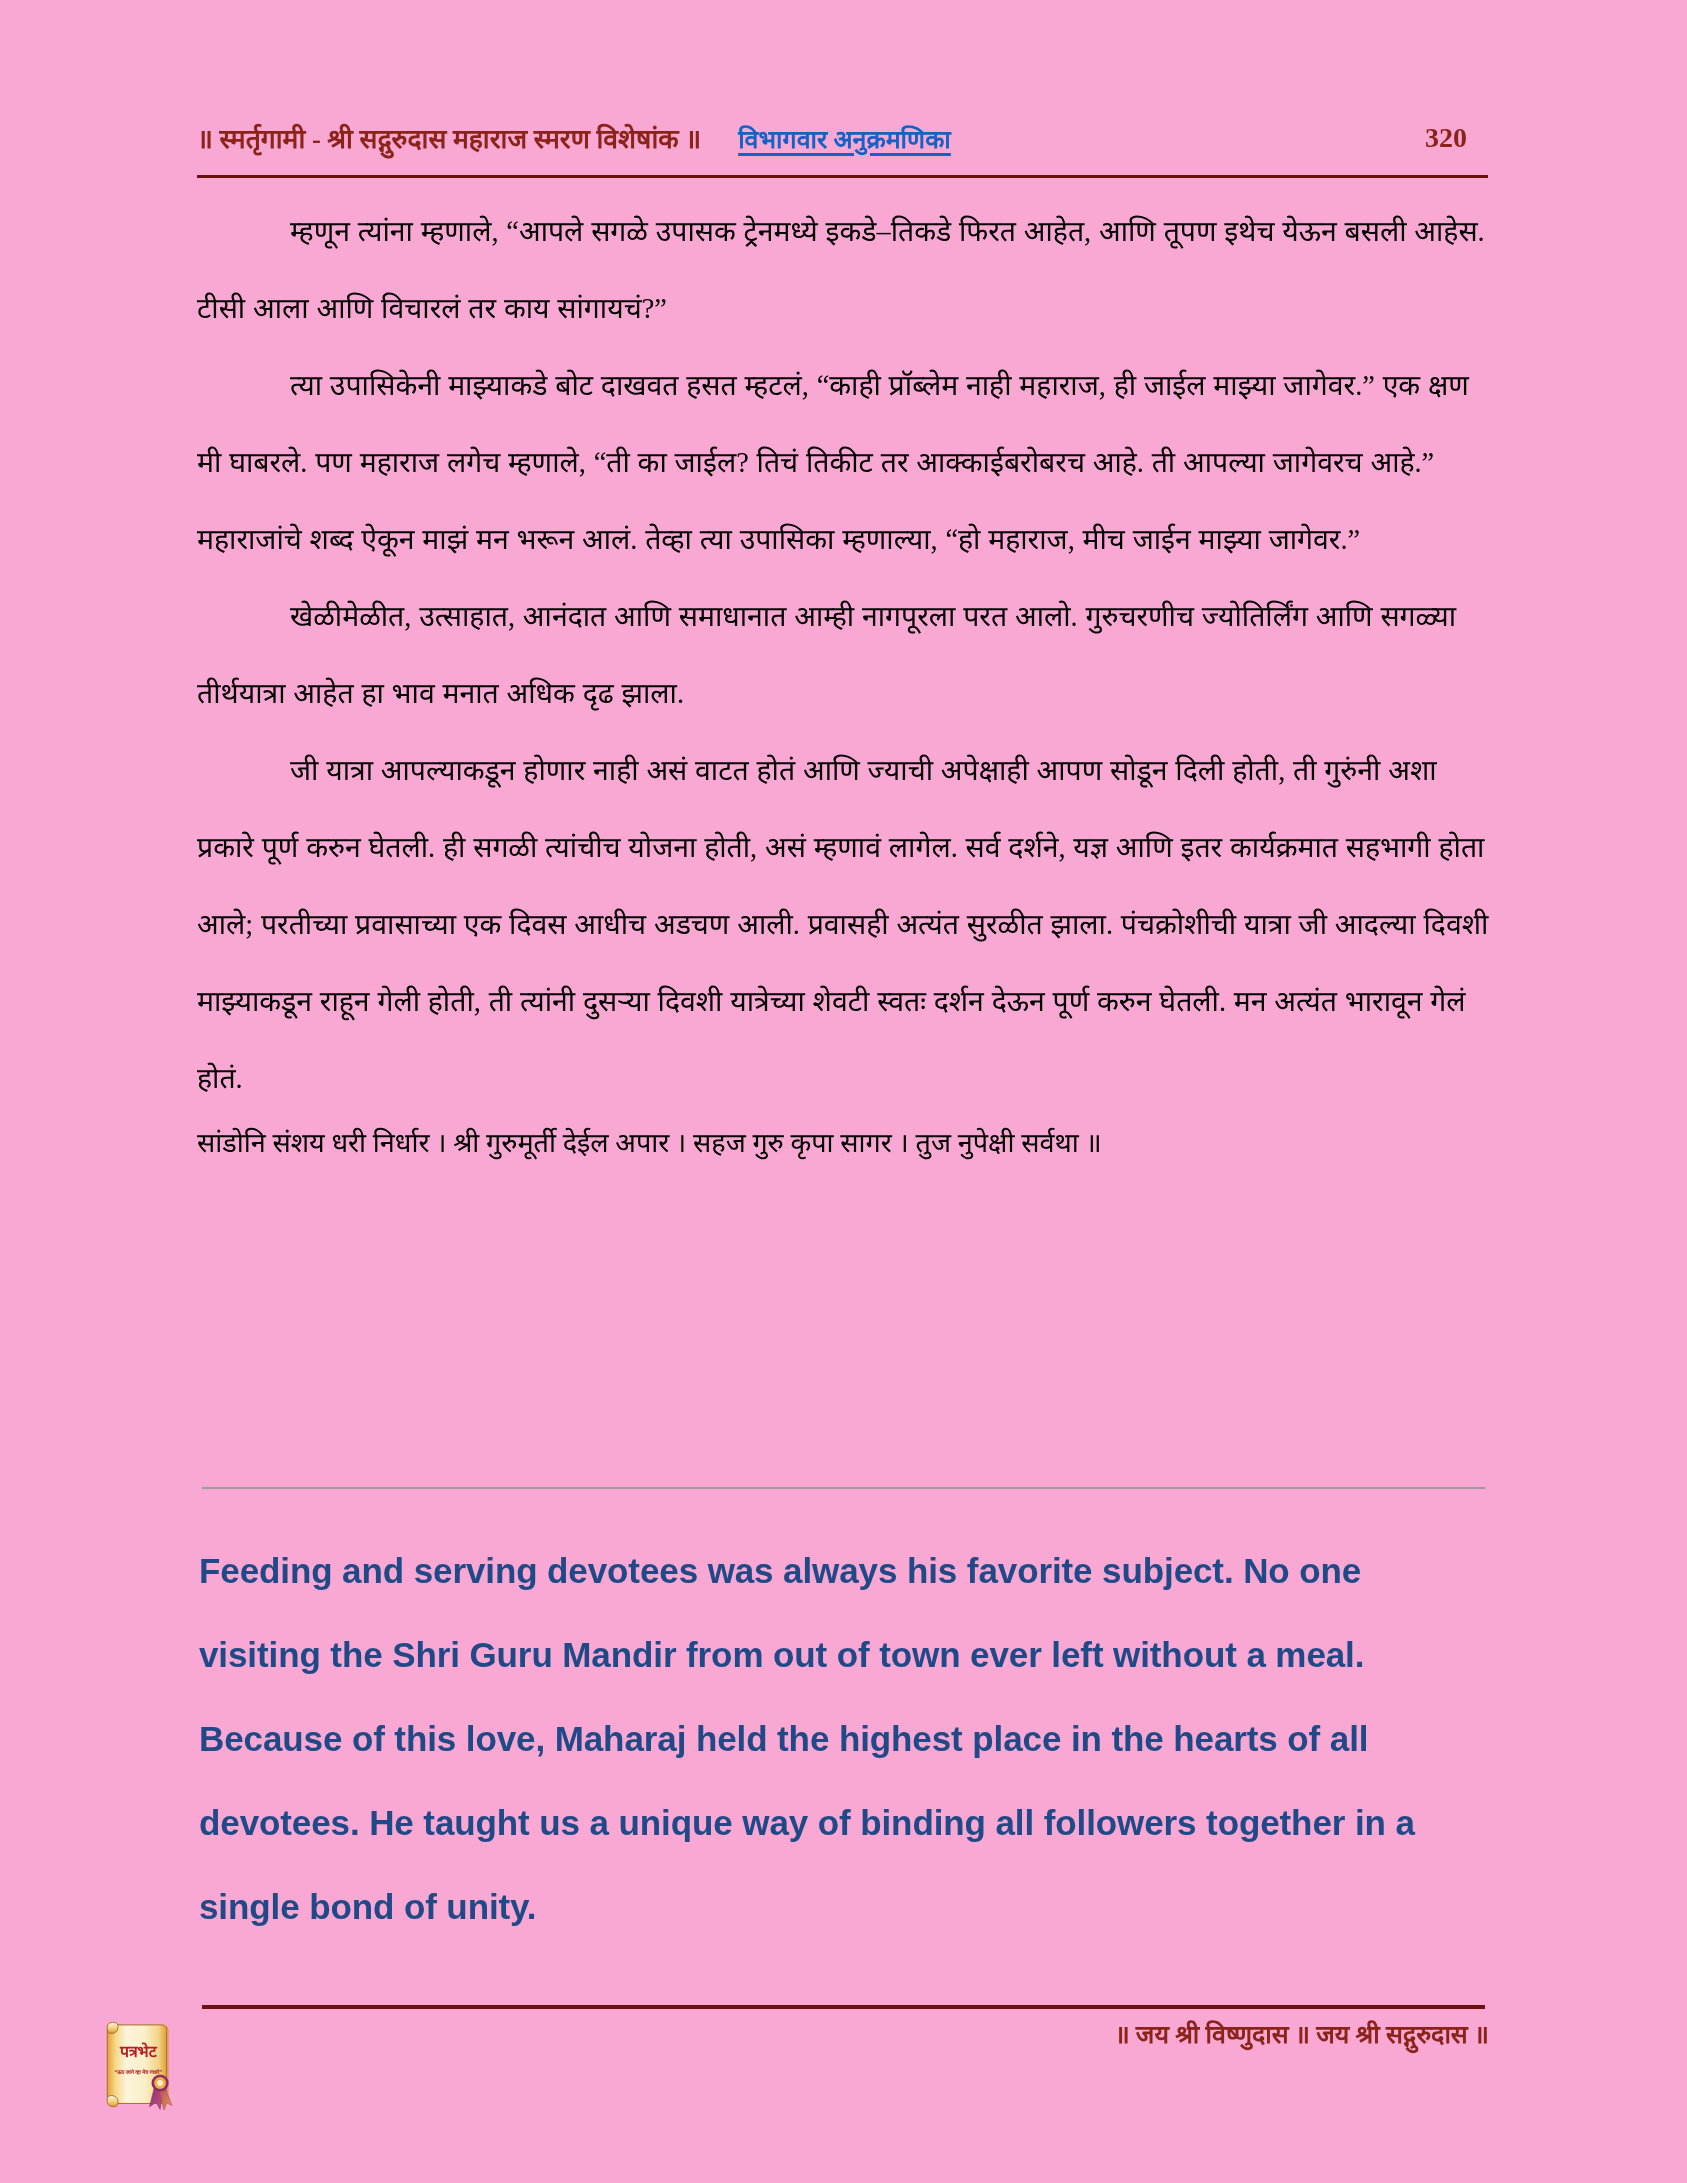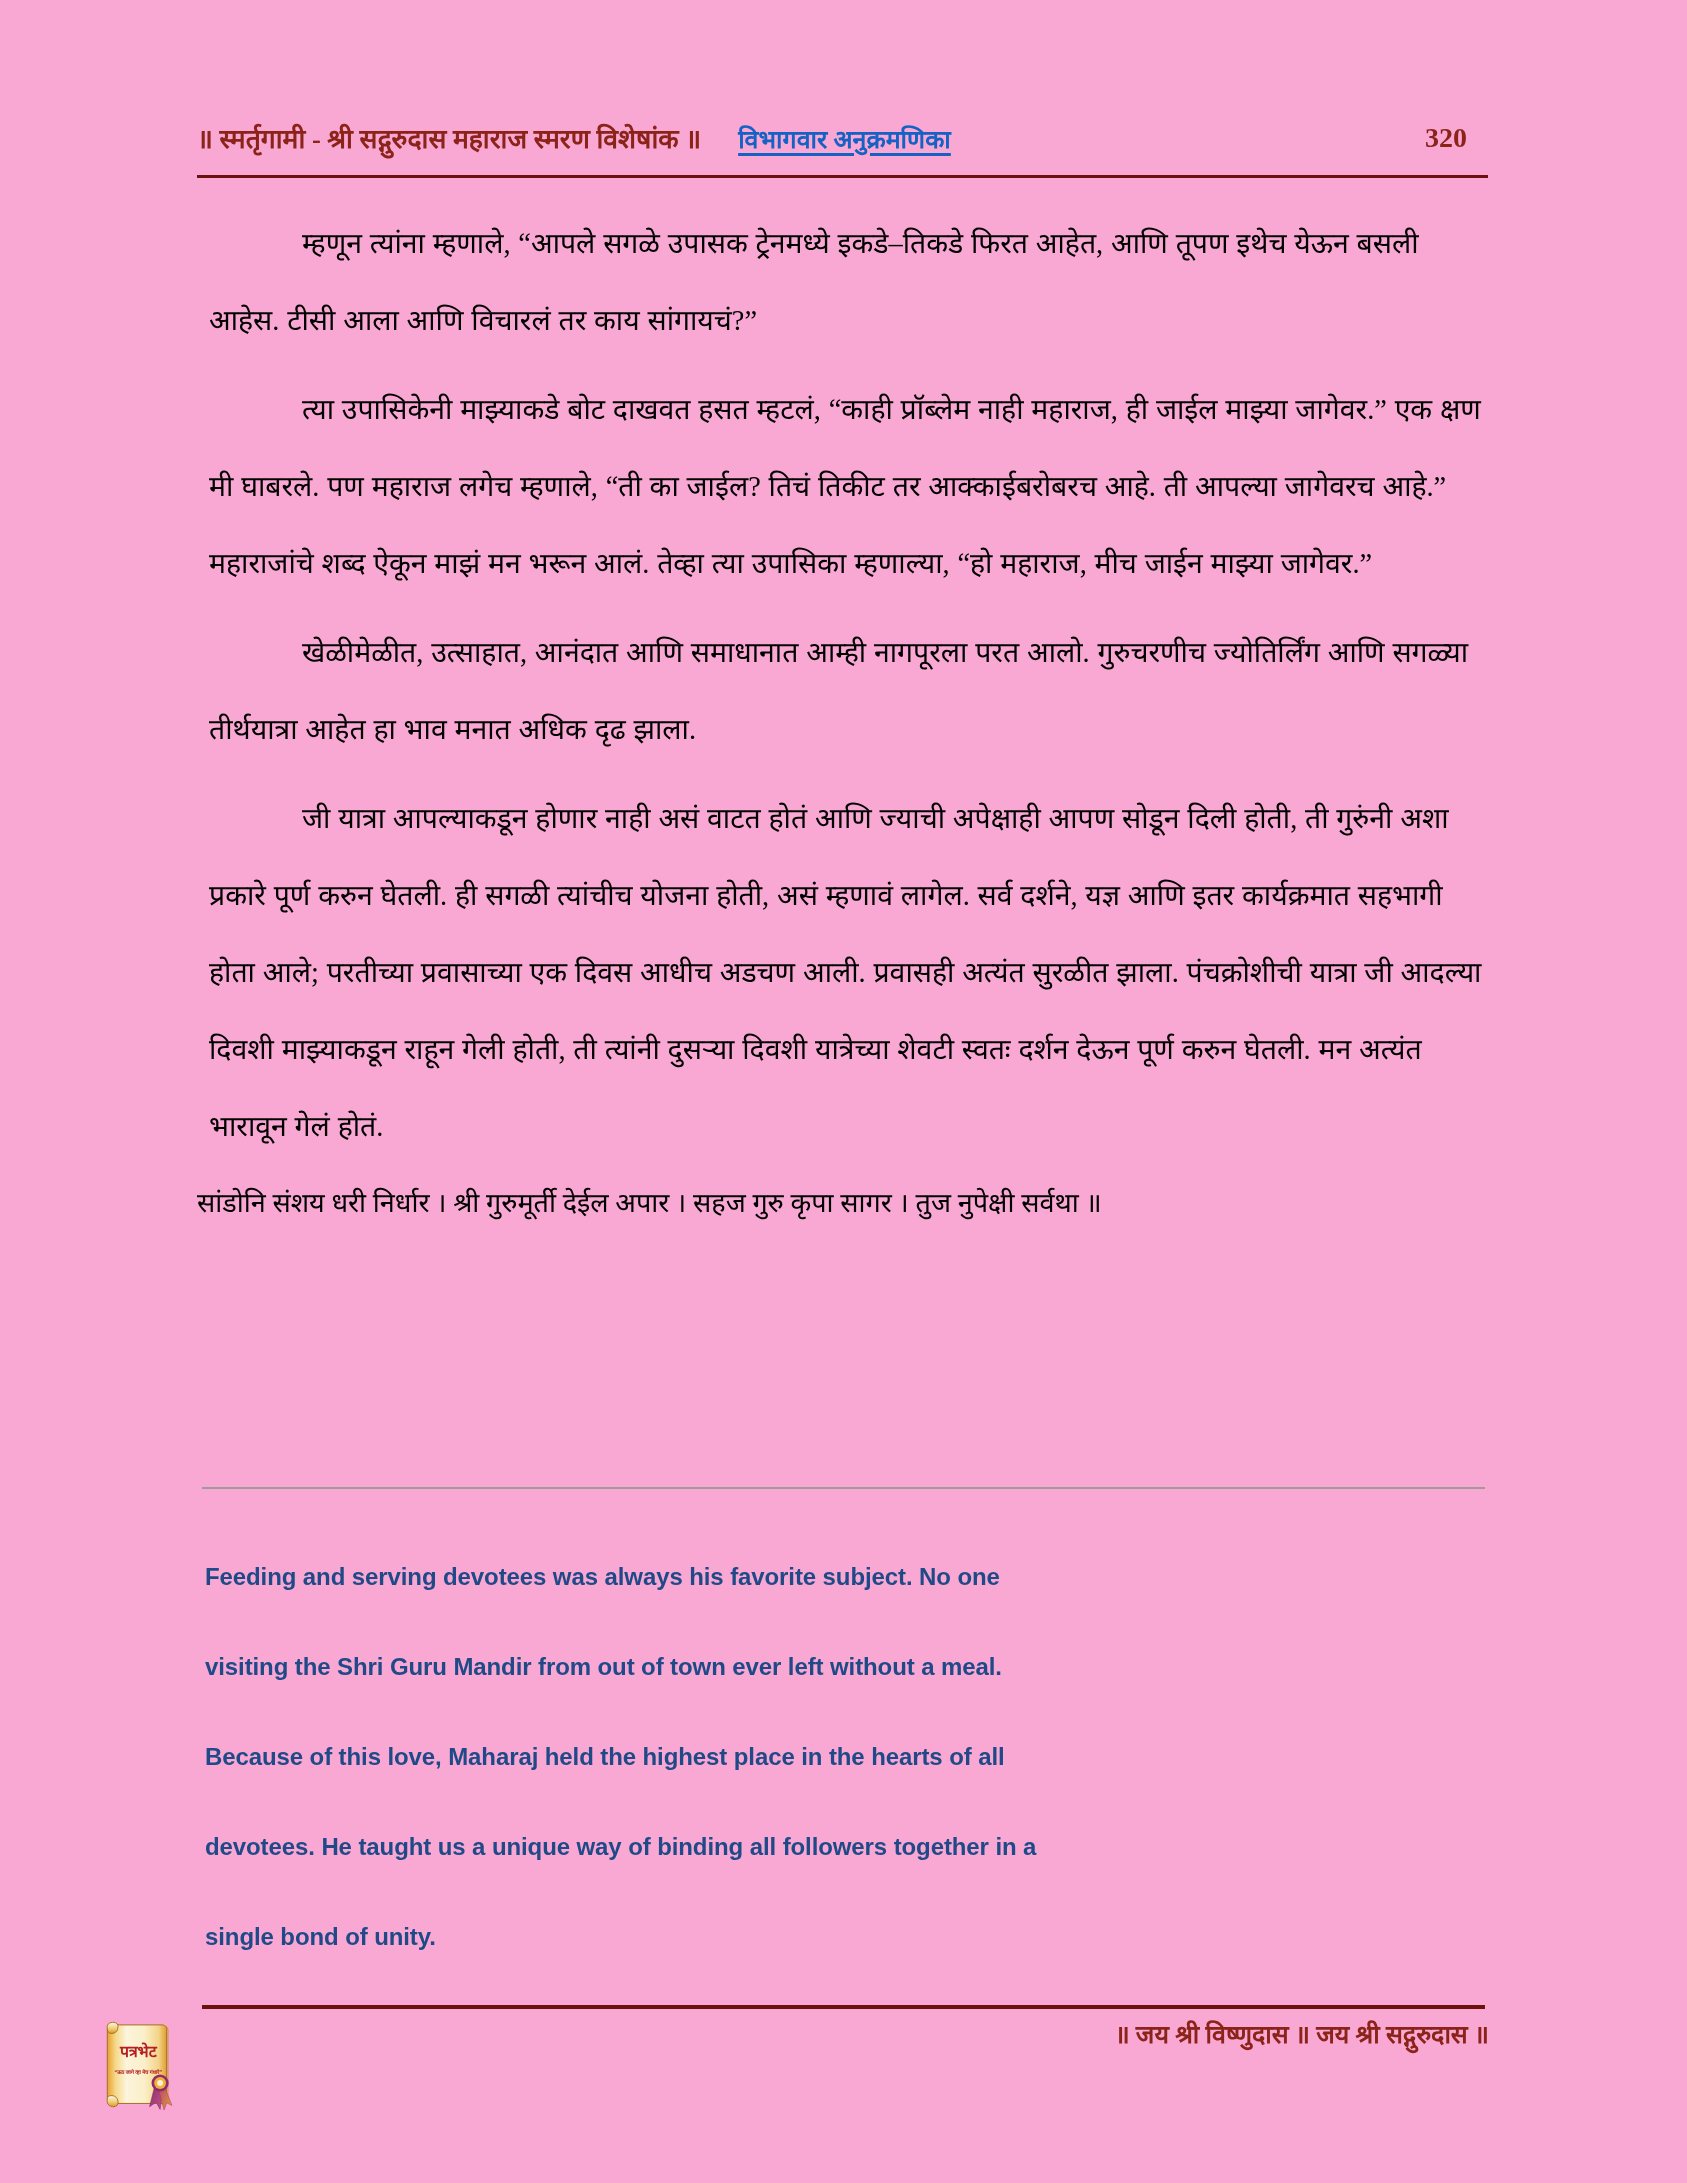--- a/index.html
+++ b/index.html
@@ -79,21 +79,21 @@
     position: absolute;
     left: 197px;
     top: 193px;
     width: 1297px;
   }
   .para {
     font-family: "Liberation Serif", "DejaVu Serif", serif;
     font-size: 28.4px;
     color: #000000;
     line-height: 77px;
-    margin: 12px;
+    margin: 0;
     text-indent: 93px;
     text-align: left;
     word-spacing: 0.7px;
   }
 
   .verse {
     font-family: "Liberation Serif", "DejaVu Serif", serif;
     font-size: 27px;
     color: #000000;
     line-height: 53px;
@@ -114,25 +114,25 @@
 
   
   .english-block {
     position: absolute;
     left: 197px;
     top: 1528px;
     width: 1283px;
   }
   .english-line {
     font-family: "Liberation Sans", "DejaVu Sans", sans-serif;
-    font-size: 24px;
+    font-size: 35px;
     font-weight: bold;
     color: #1F4A87;
     line-height: 82px;
-    margin: 8px;
+    margin: 2px;
     white-space: nowrap;
     letter-spacing: -0.1px;
   }
 
   
   .rule-bottom {
     position: absolute;
     left: 202px;
     top: 2005px;
     width: 1283px;

